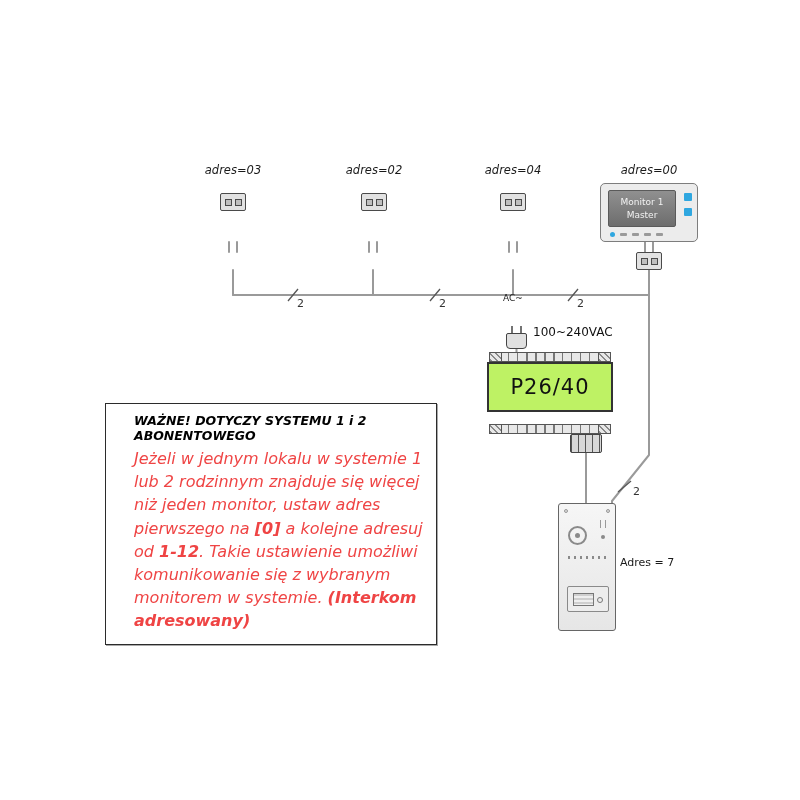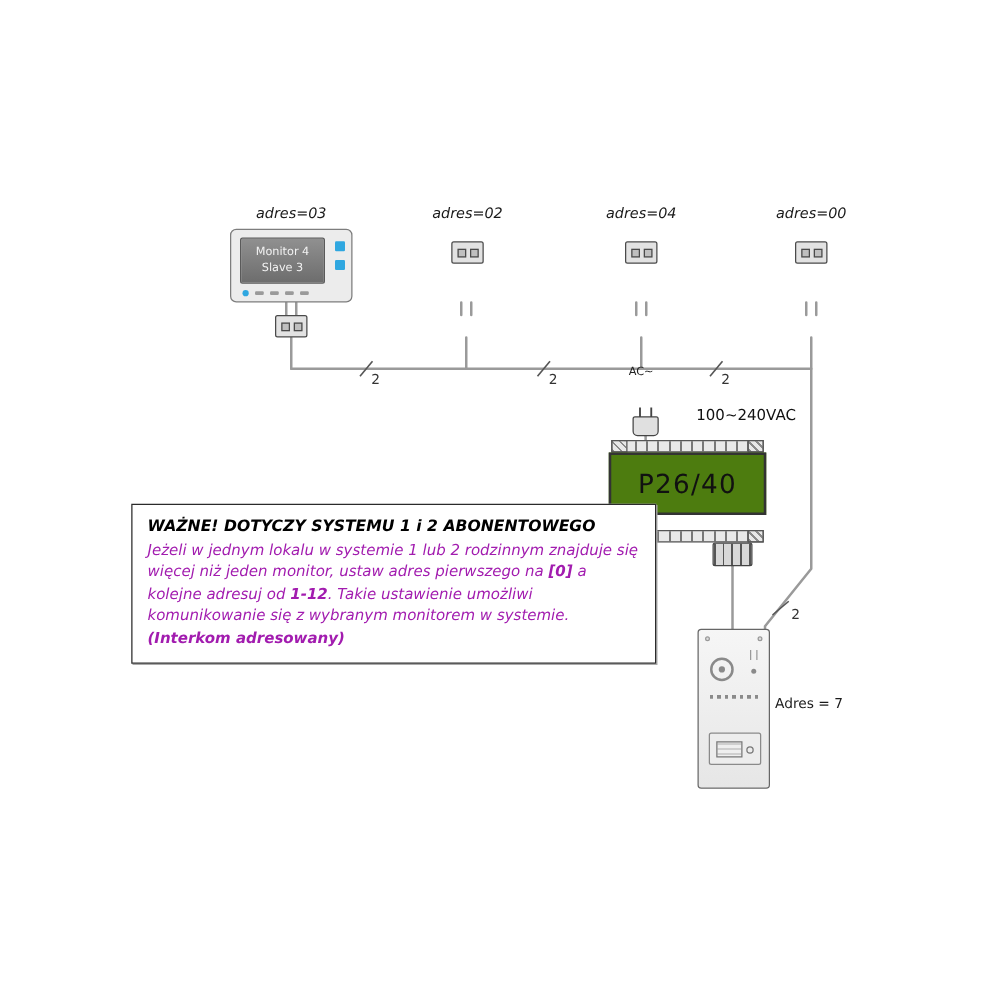--- a/index.html
+++ b/index.html
@@ -22,29 +22,29 @@
   .dash { width:7px; height:2.5px; background:#9a9a9a; border-radius:1px; display:block; }
   .connector { margin-top:10px; width:26px; height:18px; background:#e2e2e2; border:1.5px solid #4a4a4a; border-radius:2px;
                display:flex; align-items:center; justify-content:center; gap:3px; }
   .term { width:7px; height:7px; background:#bfbfbf; border:1px solid #4a4a4a; display:block; }
 
   
   .psu-strip { position:absolute; left:489px; width:122px; height:10px; border:1px solid #555;
                background:#e8e8e8 repeating-linear-gradient(90deg,#777 0 1.5px,transparent 1.5px 9px); }
   .psu-ear { position:absolute; width:13px; height:10px; border:1px solid #555;
              background:repeating-linear-gradient(45deg,#8a8a8a 0 1.5px,#e8e8e8 1.5px 4.5px); }
-  .psu-body { position:absolute; left:487px; top:362px; width:126px; height:50px; border:2px solid #333; background:#4d7c0f;
+  .psu-body { position:absolute; left:487px; top:362px; width:126px; height:50px; border:2px solid #333; background:#bef264;
               display:flex; align-items:center; justify-content:center; }
   .psu-label { font-size:21px; color:#111; letter-spacing:1px; }
   .psu-out { position:absolute; left:570px; top:434px; width:32px; height:19px; border:1.5px solid #444; border-radius:2px;
              background:#d8d8d8 repeating-linear-gradient(90deg,#555 0 1.5px,transparent 1.5px 7px); }
   .plug { position:absolute; left:506px; top:333px; width:21px; height:16px; border:1.5px solid #444; background:#e0e0e0;
           border-radius:2px 2px 4px 4px; }
   .ac-label { position:absolute; left:503px; top:293px; font-size:9px; color:#222; }
-  .voltage-label { position:absolute; left:533px; top:325px; font-size:12px; color:#111;margin-left:24px; }
+  .voltage-label { position:absolute; left:533px; top:325px; font-size:12px; color:#111; }
 
   
   .door-station { position:absolute; left:558px; top:503px; width:58px; height:128px; border:1.5px solid #666; border-radius:3px;
                   background:linear-gradient(180deg,#f6f6f6,#e6e6e6); }
   .ds-screw { position:absolute; width:4px; height:4px; border:1px solid #999; border-radius:50%; background:#ddd; }
   .ds-camera { position:absolute; left:9px; top:22px; width:19px; height:19px; border:2px solid #8a8a8a; border-radius:50%; }
   .ds-camera::after { content:""; position:absolute; left:5px; top:5px; width:5px; height:5px; background:#8a8a8a; border-radius:50%; }
   .ds-mic { position:absolute; left:42px; top:31px; width:4px; height:4px; background:#8a8a8a; border-radius:50%; }
   .ds-marks { position:absolute; right:9px; top:16px; width:6px; height:8px; border-left:1.5px solid #9a9a9a; border-right:1.5px solid #9a9a9a; }
   .ds-speaker { position:absolute; left:9px; top:52px; width:40px; height:3px;
@@ -52,24 +52,24 @@
   .ds-panel { position:absolute; left:8px; top:82px; width:42px; height:26px; border:1.5px solid #8a8a8a; background:#ededed; border-radius:2px; }
   .ds-button { position:absolute; left:5px; top:6px; width:21px; height:13px; border:1px solid #777;
                background:repeating-linear-gradient(180deg,#cfcfcf 0 2px,#efefef 2px 4px); }
   .ds-bell { position:absolute; right:5px; top:10px; width:6px; height:6px; border:1.2px solid #777; border-radius:50%; }
   .ds-address { position:absolute; left:620px; top:556px; font-size:11px; color:#1a1a1a; white-space:nowrap; }
 
   
   .wire-num { position:absolute; font-size:11px; color:#333; }
 
   
-  .notice { position:absolute; left:105px; top:403px; width:420px; border:1.5px solid #2b2b2b; background:#fff;
-            padding:9px 12px 11px 12px; box-shadow:1px 1px 0 0 #aaa; }
+  .notice { position:absolute; left:105px; top:403px; width:332px; border:1.5px solid #2b2b2b; background:#fff;
+            padding:9px 12px 11px 28px; box-shadow:1px 1px 0 0 #aaa; }
   .notice-title { font-size:12.5px; font-weight:bold; font-style:italic; color:#000; margin-bottom:4px; }
-  .notice-body { font-size:12px; font-style:italic; line-height:1.45; color:#a21caf; }
+  .notice-body { font-size:16px; font-style:italic; line-height:1.45; color:#ef4444; }
   .notice-body .b { font-weight:bold; }
 </style>
 </head>
 <body>
 
 <div class="canvas">
 
   <svg class="wires" width="800" height="800" viewBox="0 0 800 800">
     <g fill="none" stroke="#9a9a9a" stroke-width="2" stroke-linecap="round" stroke-linejoin="round">
       <path d="M229 242 V252 M237 242 V252 M369 242 V252 M377 242 V252 M509 242 V252 M517 242 V252 M645 242 V252 M653 242 V252"></path>
@@ -86,37 +86,20 @@
       <line x1="618" y1="492" x2="631" y2="481"></line>
     </g>
     <g stroke="#444" stroke-width="1.5">
       <line x1="512" y1="326" x2="512" y2="334"></line>
       <line x1="521" y1="326" x2="521" y2="334"></line>
     </g>
   </svg>
 
   <div class="monitor-group" style="left:184px">
     <div class="adres-label">adres=03</div>
-    <div class="monitor-body">
-      <div class="screen">
-        <div class="screen-line">Monitor 4</div>
-        <div class="screen-line">Slave 3</div>
-      </div>
-      <div class="btn-col">
-        <span class="blue-btn"></span>
-        <span class="blue-btn"></span>
-      </div>
-      <div class="bottom-row">
-        <span class="blue-dot"></span>
-        <span class="dash"></span>
-        <span class="dash"></span>
-        <span class="dash"></span>
-        <span class="dash"></span>
-      </div>
-    </div>
     <div class="connector">
       <span class="term"></span>
       <span class="term"></span>
     </div>
   </div>
 
   <div class="monitor-group" style="left:325px">
     <div class="adres-label">adres=02</div>
     <div class="connector">
       <span class="term"></span>
@@ -127,20 +110,37 @@
   <div class="monitor-group" style="left:464px">
     <div class="adres-label">adres=04</div>
     <div class="connector">
       <span class="term"></span>
       <span class="term"></span>
     </div>
   </div>
 
   <div class="monitor-group" style="left:600px">
     <div class="adres-label">adres=00</div>
+    <div class="monitor-body">
+      <div class="screen">
+        <div class="screen-line">Monitor 1</div>
+        <div class="screen-line">Master</div>
+      </div>
+      <div class="btn-col">
+        <span class="blue-btn"></span>
+        <span class="blue-btn"></span>
+      </div>
+      <div class="bottom-row">
+        <span class="blue-dot"></span>
+        <span class="dash"></span>
+        <span class="dash"></span>
+        <span class="dash"></span>
+        <span class="dash"></span>
+      </div>
+    </div>
     <div class="connector">
       <span class="term"></span>
       <span class="term"></span>
     </div>
   </div>
 
   <span class="wire-num" style="left:297px; top:297px">2</span>
   <span class="wire-num" style="left:439px; top:297px">2</span>
   <span class="wire-num" style="left:577px; top:297px">2</span>
   <span class="wire-num" style="left:633px; top:485px">2</span>

